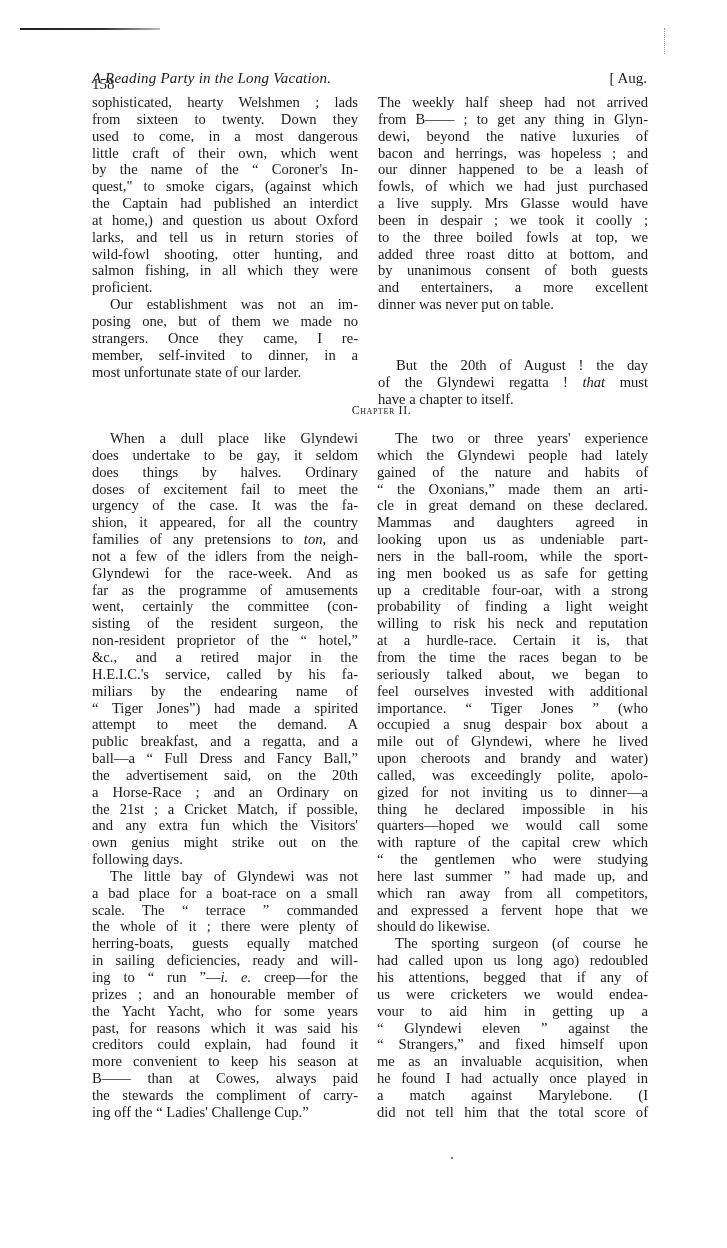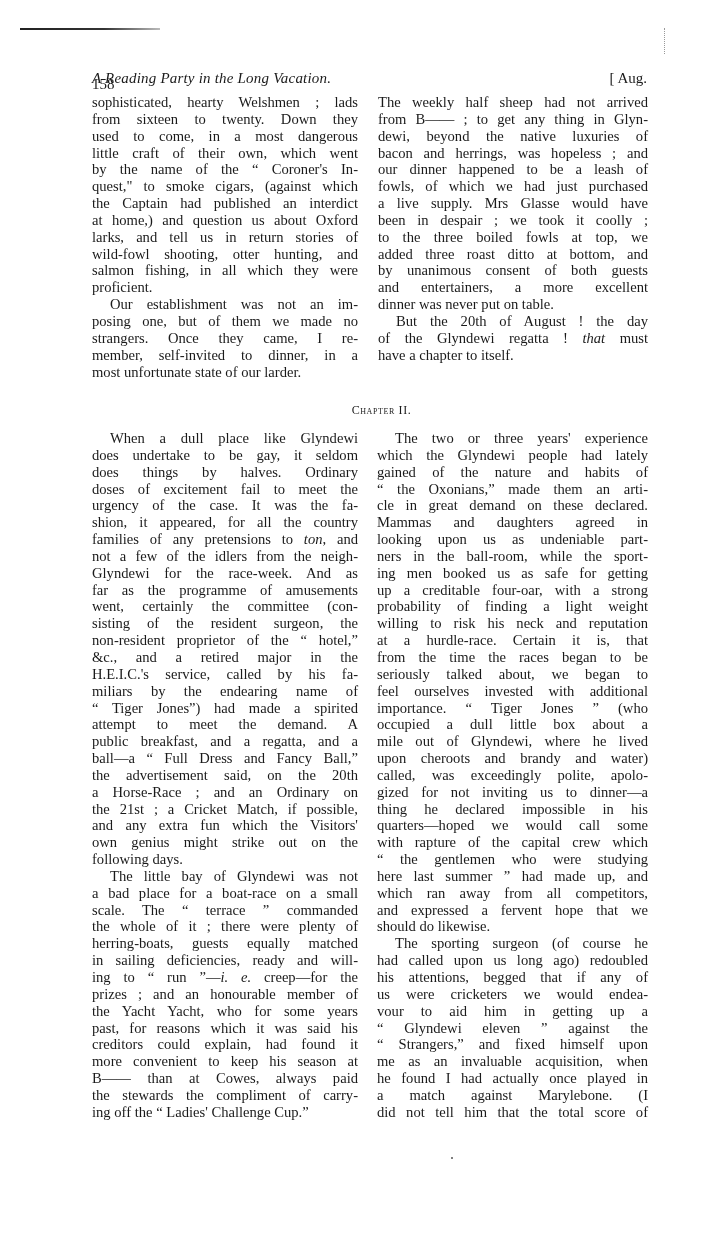--- a/index.html
+++ b/index.html
@@ -66,21 +66,21 @@
   <span class="line">bacon and herrings, was hopeless ; and</span>
   <span class="line">our dinner happened to be a leash of</span>
   <span class="line">fowls, of which we had just purchased</span>
   <span class="line">a live supply. Mrs Glasse would have</span>
   <span class="line">been in despair ; we took it coolly ;</span>
   <span class="line">to the three boiled fowls at top, we</span>
   <span class="line">added three roast ditto at bottom, and</span>
   <span class="line">by unanimous consent of both guests</span>
   <span class="line">and entertainers, a more excellent</span>
   <span class="line last">dinner was never put on table.</span>
-  <span class="line" style="padding-left:18px;">But the 20th of August ! the day</span>
+  <span class="line" style="padding-left:18px;margin-top:44px;">But the 20th of August ! the day</span>
   <span class="line"><span>of the Glyndewi regatta ! </span><em>that</em><span> must</span></span>
   <span class="line last">have a chapter to itself.</span>
 </div>
 
 <div class="chapter">Chapter II.</div>
 
 <div class="col left2">
   <span class="line" style="padding-left:18px;">When a dull place like Glyndewi</span>
   <span class="line">does undertake to be gay, it seldom</span>
   <span class="line">does things by halves. Ordinary</span>
@@ -135,21 +135,21 @@
   <span class="line">ners in the ball-room, while the sport-</span>
   <span class="line">ing men booked us as safe for getting</span>
   <span class="line">up a creditable four-oar, with a strong</span>
   <span class="line">probability of finding a light weight</span>
   <span class="line">willing to risk his neck and reputation</span>
   <span class="line">at a hurdle-race. Certain it is, that</span>
   <span class="line">from the time the races began to be</span>
   <span class="line">seriously talked about, we began to</span>
   <span class="line">feel ourselves invested with additional</span>
   <span class="line">importance. “ Tiger Jones ” (who</span>
-  <span class="line">occupied a dull little box about a</span>
+  <span class="line">occupied a snug despair box about a</span>
   <span class="line">mile out of Glyndewi, where he lived</span>
   <span class="line">upon cheroots and brandy and water)</span>
   <span class="line">called, was exceedingly polite, apolo-</span>
   <span class="line">gized for not inviting us to dinner—a</span>
   <span class="line">thing he declared impossible in his</span>
   <span class="line">quarters—hoped we would call some</span>
   <span class="line">with rapture of the capital crew which</span>
   <span class="line">“ the gentlemen who were studying</span>
   <span class="line">here last summer ” had made up, and</span>
   <span class="line">which ran away from all competitors,</span>

